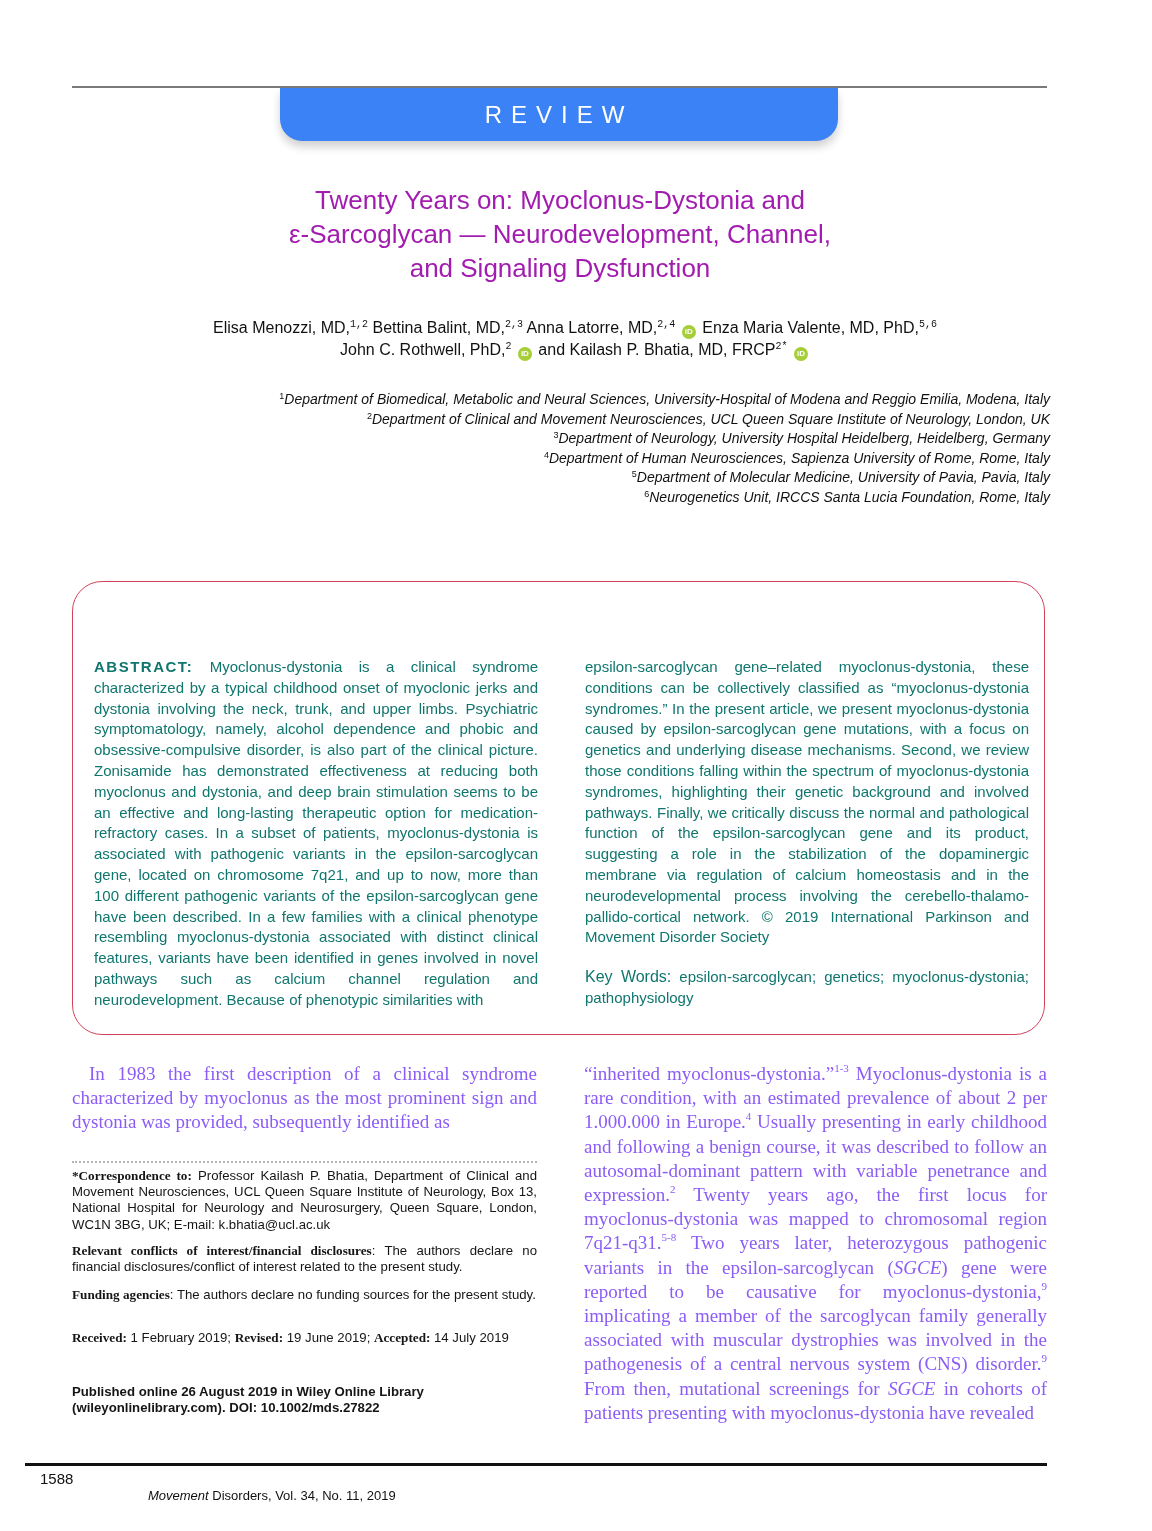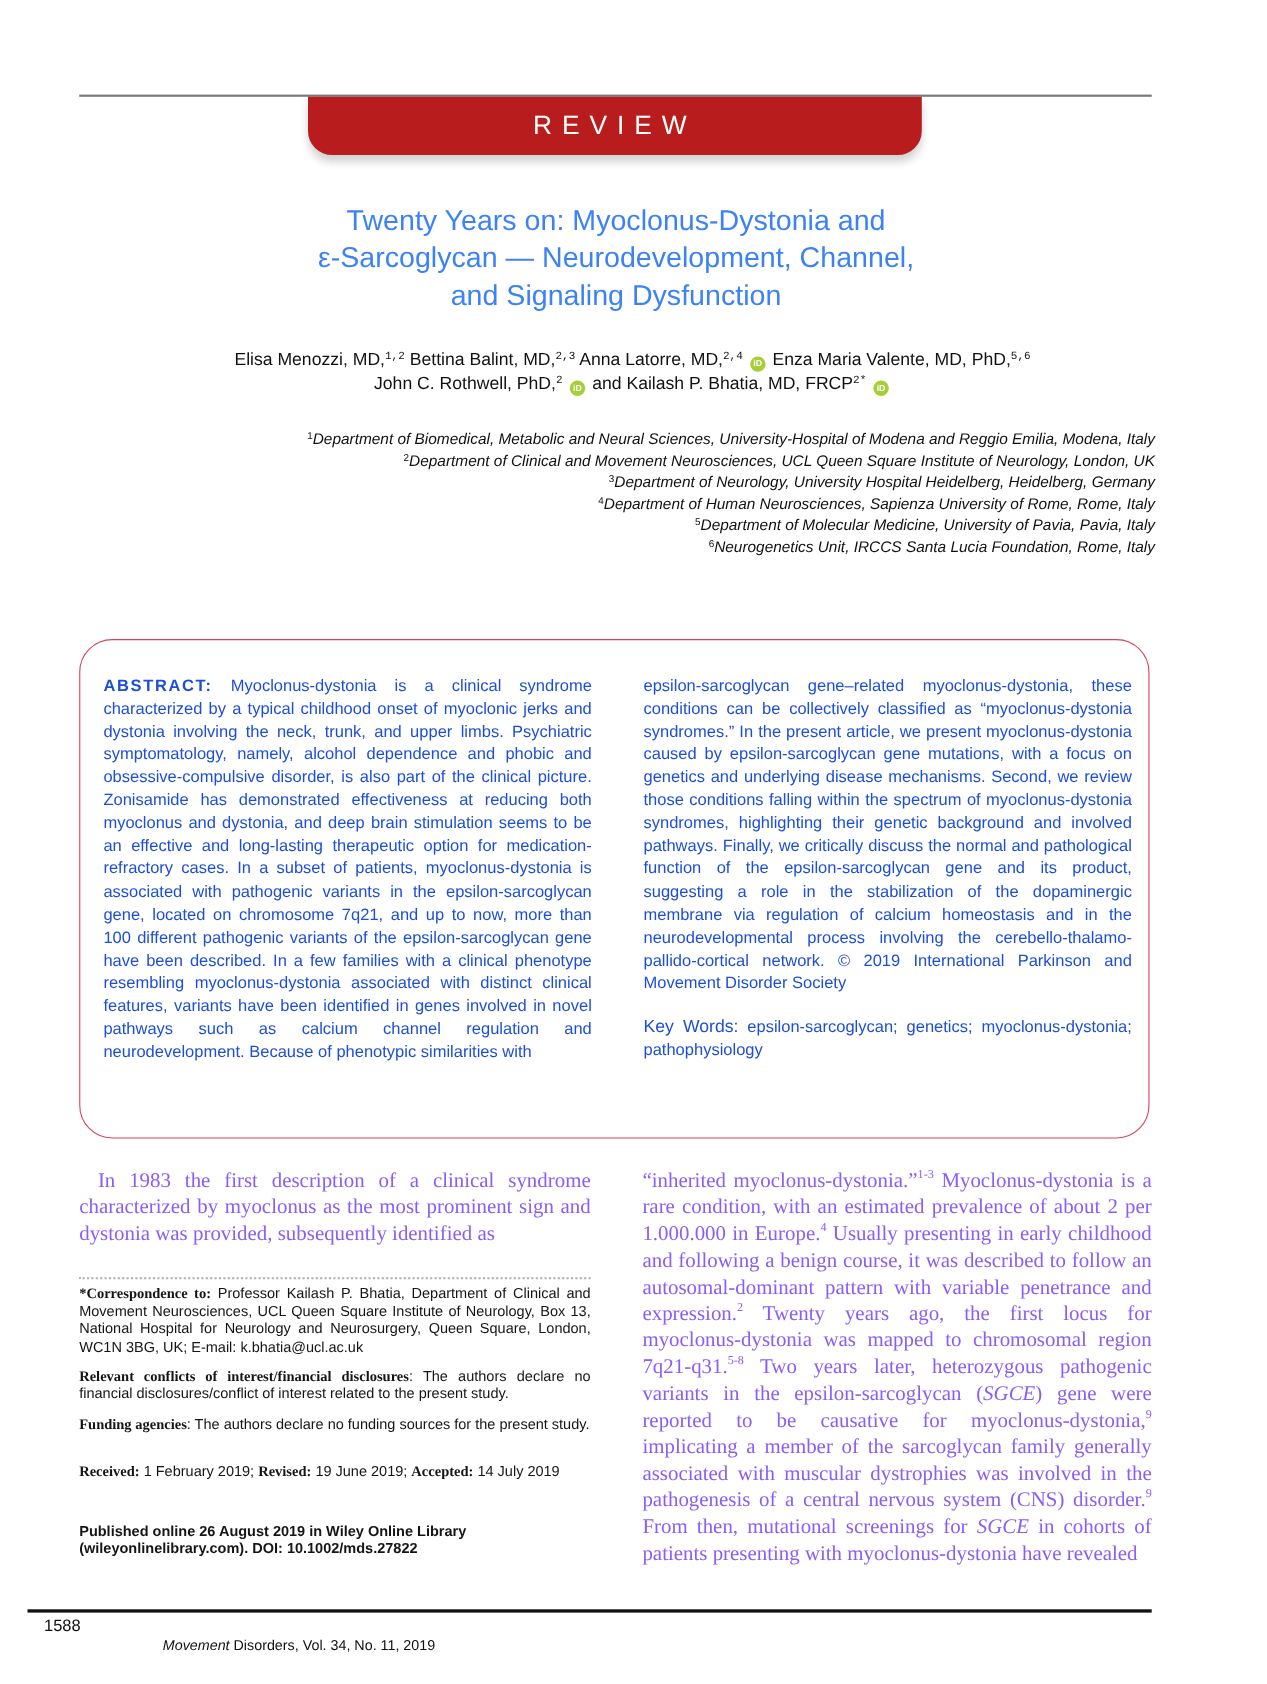--- a/index.html
+++ b/index.html
@@ -3,28 +3,28 @@
 <meta charset="utf-8">
 <style>
   html, body { margin: 0; padding: 0; background: #ffffff; }
   body { width: 1152px; height: 1531px; position: relative; overflow: hidden; color: #111; }
   .sans { font-family: "Liberation Sans", "DejaVu Sans", sans-serif; }
   .serif { font-family: "Liberation Serif", "DejaVu Serif", serif; }
 
   .top-rule { position: absolute; left: 72px; top: 86px; width: 975px; height: 0; border-top: 2px solid #7a7a7a; }
   .banner {
     position: absolute; left: 280px; top: 88px; width: 558px; height: 53px;
-    background: #b91c1c; border-radius: 0 0 22px 22px;
+    background: #3b82f6; border-radius: 0 0 22px 22px;
     box-shadow: 0 6px 8px rgba(0,0,0,0.18);
     color: #fff; text-align: center; line-height: 53px; font-size: 24px; letter-spacing: 9px;
   }
 
   .title {
     position: absolute; left: 140px; top: 183px; width: 840px; text-align: center;
-    font-size: 26px; line-height: 34px; font-weight: normal; color: #3b82f6; margin: 0;
+    font-size: 26px; line-height: 34px; font-weight: normal; color: #a21caf; margin: 0;
   }
   .authors {
     position: absolute; left: 100px; top: 317px; width: 950px; text-align: center;
     font-size: 16px; line-height: 22px;
   }
   .authors sup { font-size: 10px; vertical-align: 6px; line-height: 0; font-family: Liberation Mono, monospace; }
   .orcid {
     display: inline-block; width: 14px; height: 14px; border-radius: 50%;
     background: #a6ce39; color: #fff; font-size: 8px; line-height: 14px; text-align: center;
     vertical-align: -1px; margin: 0 2px; font-weight: bold;
@@ -34,22 +34,22 @@
     position: absolute; left: 100px; top: 390px; width: 950px; text-align: right;
     font-size: 14px; line-height: 19.5px; font-style: italic;
   }
   .affils sup { font-size: 9px; vertical-align: 5px; line-height: 0; font-style: normal; }
 
   .abstract-box {
     position: absolute; left: 72px; top: 581px; width: 973px; height: 454px;
     border: 1.5px solid #d2455c; border-radius: 30px; box-sizing: border-box;
   }
   .abs-col {
-    position: absolute; top: 614px; width: 444px; font-size: 15px; line-height: 20.8px;
-    text-align: justify; color: #1d4ed8;
+    position: absolute; top: 657px; width: 444px; font-size: 15px; line-height: 20.8px;
+    text-align: justify; color: #0f766e;
   }
   .abs-left { left: 94px; }
   .abs-right { left: 585px; }
   .abs-label { font-weight: bold; letter-spacing: 1.5px; }
   .kw-label { font-size: 16px; }
   .keywords { margin-top: 19px; }
 
   .body-col {
     position: absolute; font-size: 19px; line-height: 24.2px; text-align: justify; color: #8b5cf6; font-family: Liberation Serif, serif;
   }

